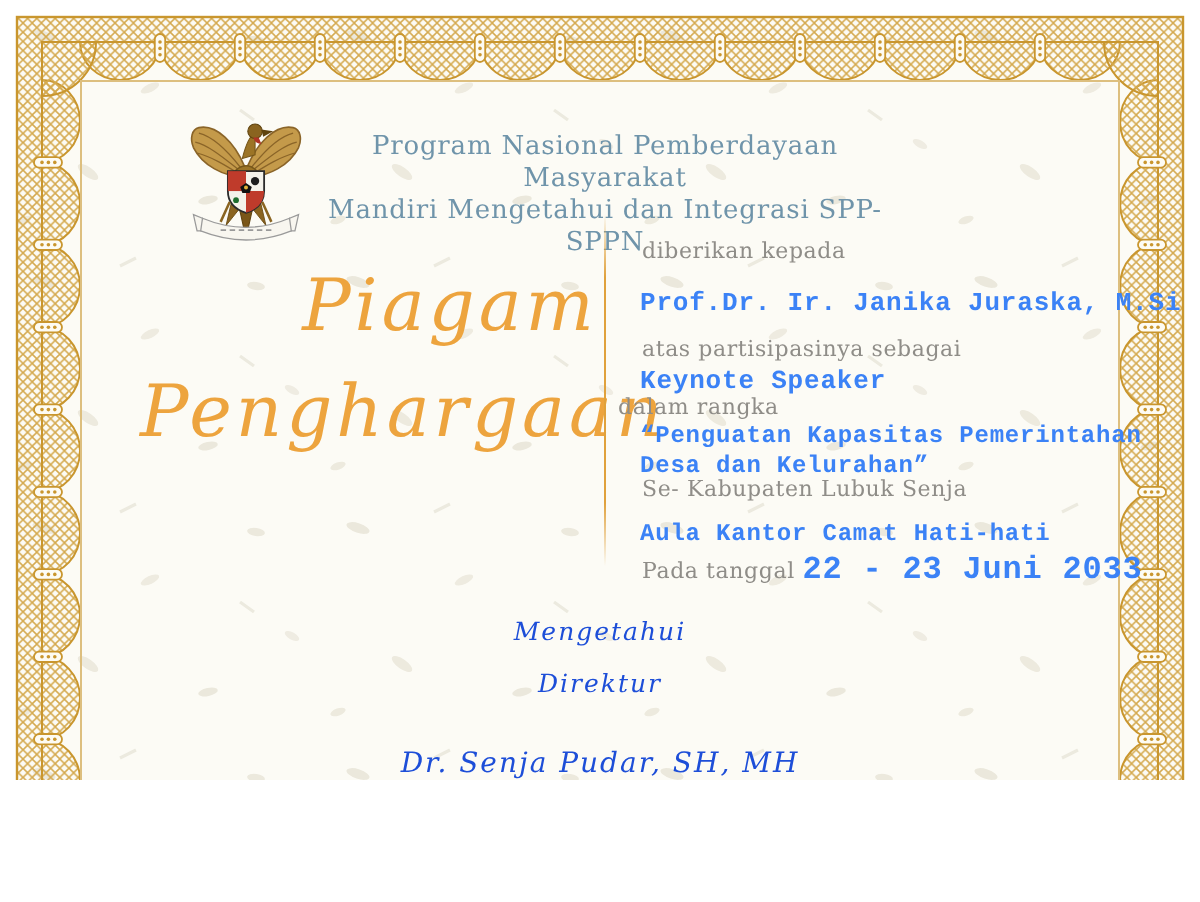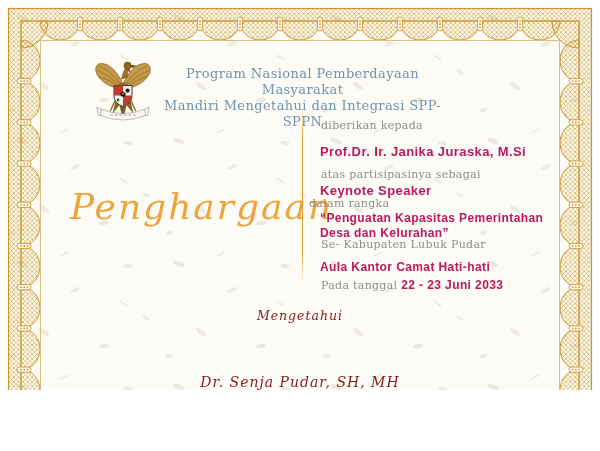--- a/index.html
+++ b/index.html
@@ -5,23 +5,23 @@
   html,body{margin:0;padding:0;background:#fff;}
   .certificate{position:relative;width:600px;height:390px;background:#ffffff;overflow:hidden;
                font-family:"DejaVu Serif",serif;}
   .abs{position:absolute;z-index:2;}
   #lace{position:absolute;left:0;top:0;z-index:0;}
   .emblem{position:absolute;left:94px;top:55px;width:58px;height:72px;z-index:2;}
   .hdr{left:150px;top:66px;width:305px;text-align:center;color:#6f94aa;font-size:13px;
        line-height:16px;letter-spacing:.4px;}
   .script{font-style:italic;color:#eda43e;font-size:36px;letter-spacing:2px;text-align:center;}
   .gray{color:#8f8d88;font-size:11px;letter-spacing:.3px;white-space:nowrap;}
-  .orange{color:#be185d;font-family:Liberation Sans, sans-serif;font-weight:bold;
+  .orange{color:#3b82f6;font-family:Liberation Mono, monospace;font-weight:bold;
           letter-spacing:.4px;white-space:nowrap;}
-  .navy{color:#7f1d1d;font-style:italic;letter-spacing:1px;text-align:center;width:300px;left:150px;}
+  .navy{color:#1d4ed8;font-style:italic;letter-spacing:1px;text-align:center;width:300px;left:150px;}
   .divider{left:302px;top:107px;width:1px;height:176px;
            background:linear-gradient(to bottom,rgba(232,163,61,0),#e0a13c 18%,#e0a13c 82%,rgba(232,163,61,0));}
 </style>
 </head>
 <body>
 
 <div class="certificate">
 
   <svg id="lace" width="600" height="451" viewBox="0 0 600 451">
     <defs>
@@ -336,33 +336,35 @@
       <path d="M8,59 Q32,69 56,59 L57,66 Q32,76 7,66 Z" fill="#f8f6ef" stroke="#9a9a9a" stroke-width="0.7"></path>
       <path d="M18,65.5 L46,65.5" stroke="#999" stroke-width="1" stroke-dasharray="3,2"></path>
     </g>
   </svg>
 
   <div class="abs hdr">
     <div>Program Nasional Pemberdayaan Masyarakat</div>
     <div>Mandiri Mengetahui dan Integrasi SPP-SPPN</div>
   </div>
 
+  <div class="abs script" style="left:145px;top:133px;width:160px;">Piagam</div>
   <div class="abs script" style="left:70px;top:186px;width:230px;">Penghargaan</div>
 
   <div class="abs divider"></div>
 
   <div class="abs gray" style="left:321px;top:119px;">diberikan kepada</div>
   <div class="abs orange" style="left:320px;top:144px;font-size:13px;">Prof.Dr. Ir. Janika Juraska, M.Si</div>
   <div class="abs gray" style="left:321px;top:168px;">atas partisipasinya sebagai</div>
   <div class="abs orange" style="left:320px;top:183px;font-size:13px;">Keynote Speaker</div>
   <div class="abs gray" style="left:309px;top:197px;">dalam rangka</div>
   <div class="abs orange" style="left:320px;top:211px;font-size:12px;">“Penguatan Kapasitas Pemerintahan</div>
   <div class="abs orange" style="left:320px;top:226px;font-size:12px;">Desa dan Kelurahan”</div>
-  <div class="abs gray" style="left:321px;top:238px;">Se- Kabupaten Lubuk Pudar</div>
+  <div class="abs gray" style="left:321px;top:238px;">Se- Kabupaten Lubuk Senja</div>
   <div class="abs orange" style="left:320px;top:260px;font-size:12px;">Aula Kantor Camat Hati-hati</div>
   <div class="abs" style="left:321px;top:274px;white-space:nowrap;">
-    <span class="gray">Pada tanggal </span><span class="orange" style="font-size:12px;">22 - 23 Juni 2033</span>
+    <span class="gray">Pada tanggal </span><span class="orange" style="font-size:16px;">22 - 23 Juni 2033</span>
   </div>
 
   <div class="abs navy" style="top:308px;font-size:12.5px;">Mengetahui</div>
+  <div class="abs navy" style="top:334px;font-size:12.5px;">Direktur</div>
   <div class="abs navy" style="top:374px;font-size:14px;">Dr. Senja Pudar, SH, MH</div>
 
 </div>
 
 </body></html>

